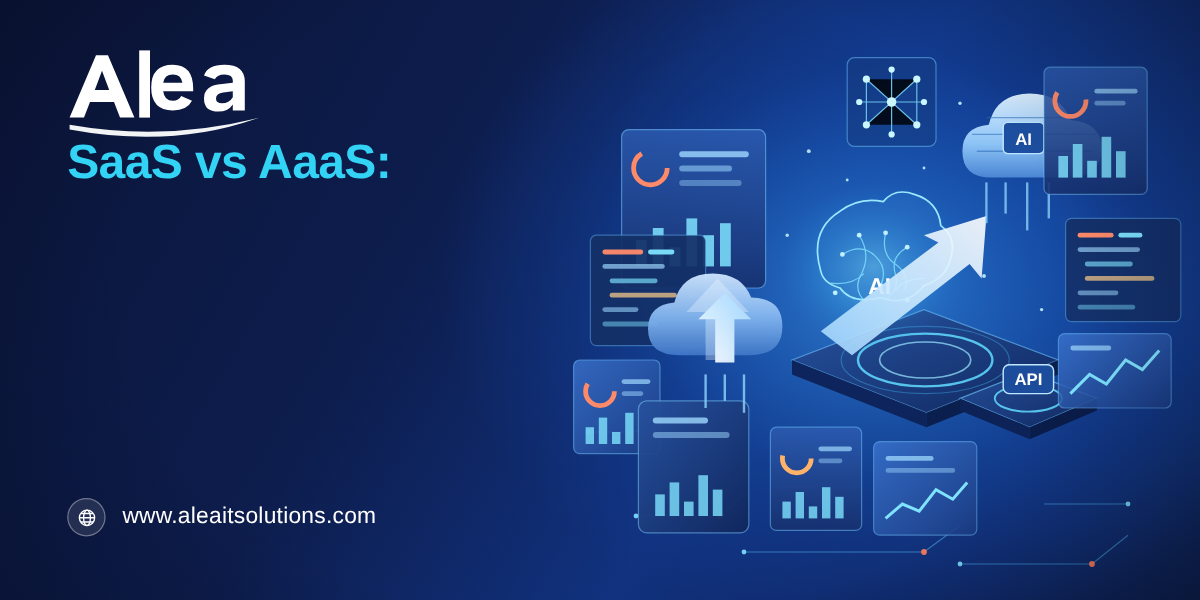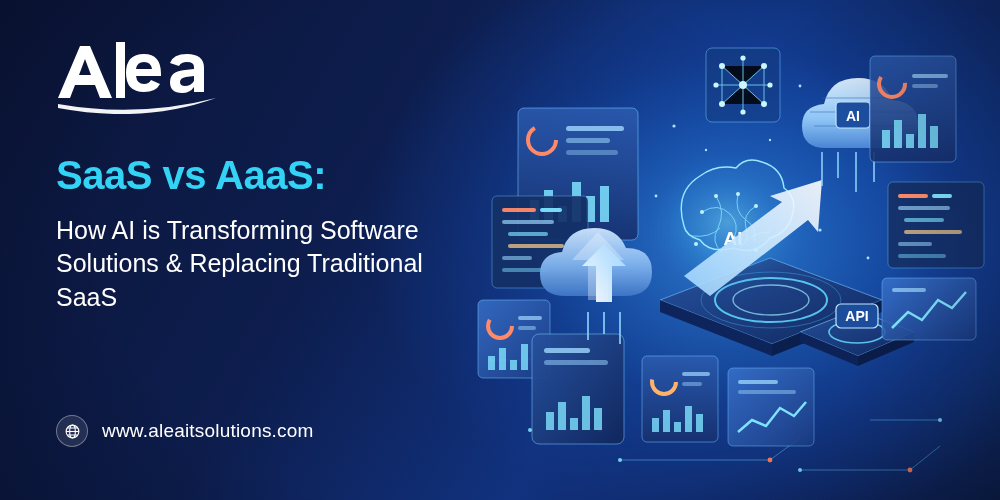--- a/index.html
+++ b/index.html
@@ -35,21 +35,20 @@
     width: 430px;
   }
   .logo {
     position: relative;
     height: 74px;
     width: 200px;
   }
   .logo svg { display: block; }
 
   .headline {
-    margin-top: 40px;
     font-size: 40px;
     line-height: 1.05;
     font-weight: bold;
     color: #32d3f5;
     letter-spacing: -0.5px;
   }
   .subhead {
     margin-top: 18px;
     font-size: 25px;
     line-height: 1.33;
@@ -394,21 +393,20 @@
 
           <path d="M138 52 v-5 q-4 6 -12 6 q-12 0 -12 -11 q0 -11 15 -12 l9 -1 v-2 q0 -5 -7 -5 q-6 0 -8 4 l-9 -3
                    q3 -9 17 -9 q17 0 17 14 v24 z M138 36 l-8 1 q-6 1 -6 5 q0 4 5 4 q6 0 9 -5 z"></path>
 
           <path d="M2 64 q80 14 158 -6 q-72 26 -158 10 z" opacity="0.95"></path>
         </g>
       </svg>
     </div>
 
     <div class="headline">SaaS vs AaaS:</div>
-    <div class="subhead">How AI is Transforming Software Solutions &amp; Replacing Traditional SaaS</div>
   </div>
 
   <div class="footer">
     <span class="globe">
       <svg width="17" height="17" viewBox="0 0 24 24" fill="none" stroke="#ffffff" stroke-width="1.6">
         <circle cx="12" cy="12" r="9"></circle>
         <ellipse cx="12" cy="12" rx="4" ry="9"></ellipse>
         <path d="M3 12h18"></path>
         <path d="M5 7h14M5 17h14"></path>
       </svg>

